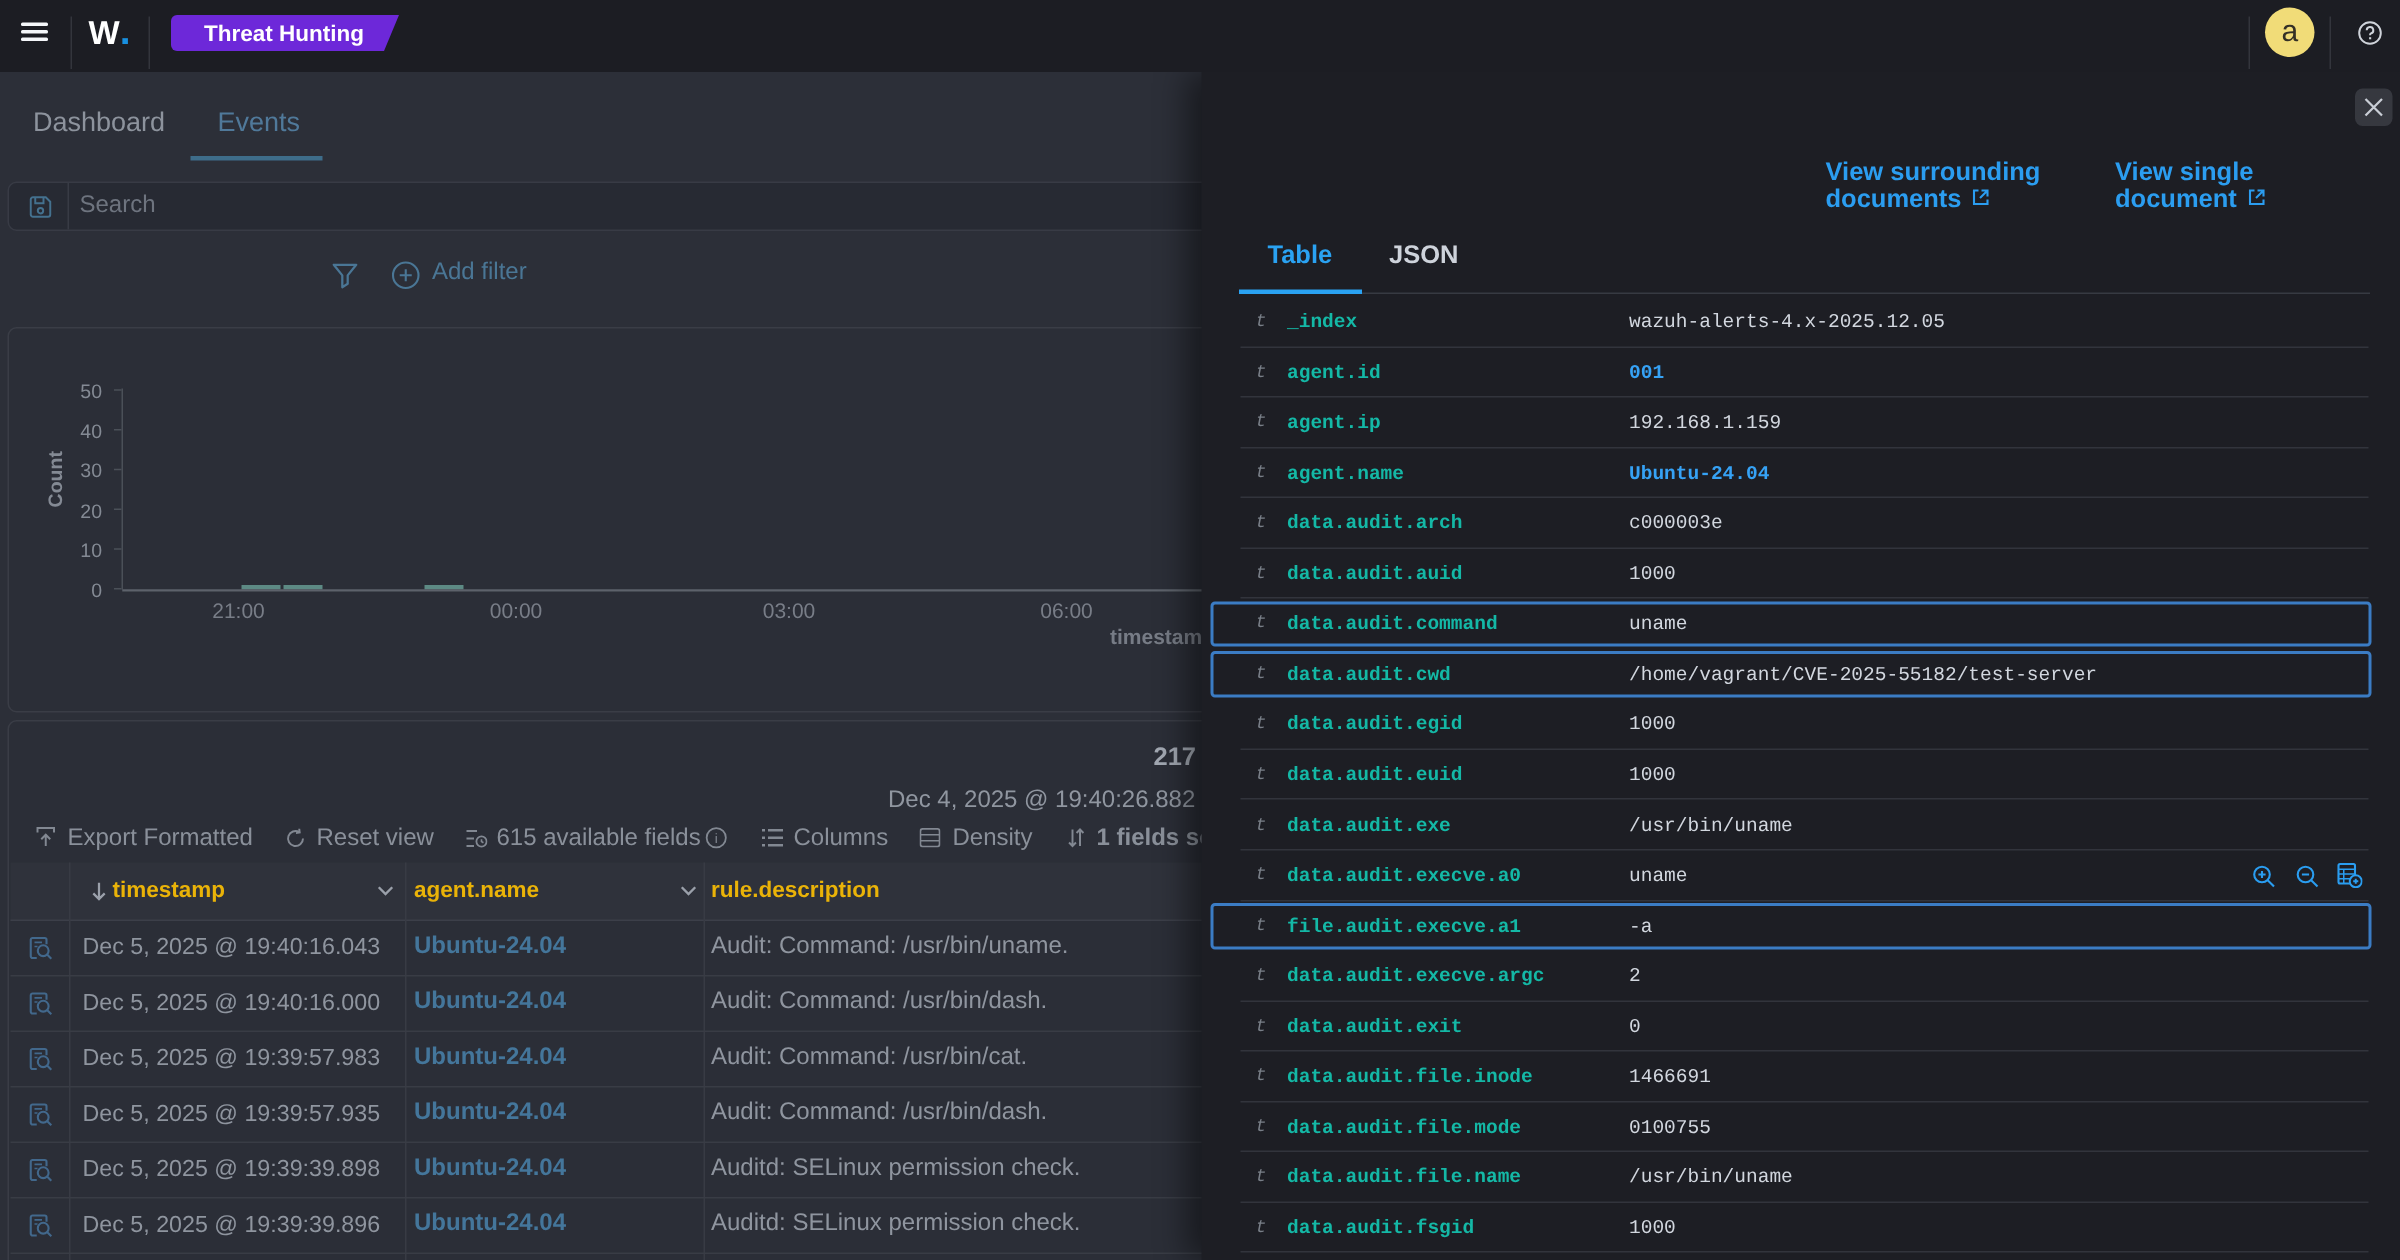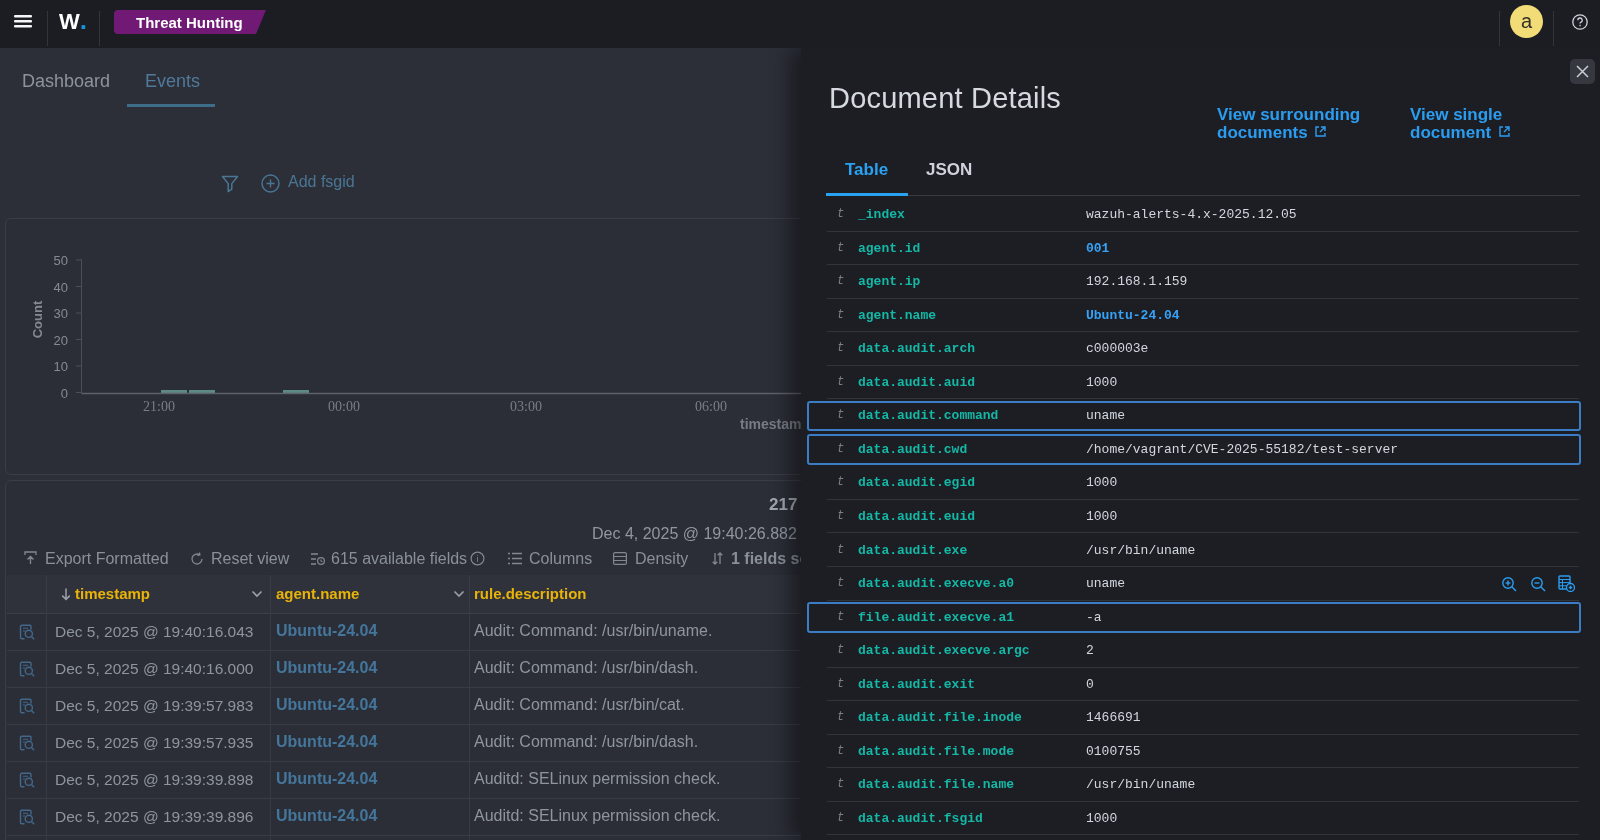--- a/index.html
+++ b/index.html
@@ -5,21 +5,21 @@
 * { margin:0; padding:0; box-sizing:border-box; }
 html,body { width:1600px; height:840px; overflow:hidden; background:#2c2f38; font-family:"Liberation Sans",sans-serif; }
 .abs { position:absolute; }
 #stage { position:relative; width:1600px; height:840px; }
 
 
 #hdr { position:absolute; left:0; top:0; width:1600px; height:48px; background:#1c1d23; z-index:30; }
 .hdiv { position:absolute; top:11px; width:1px; height:35px; background:#33353c; }
 #wlogo { position:absolute; left:59px; top:9px; color:#fff; font-size:22px; font-weight:700; }
 #wlogo .dot { color:#1890e0; font-size:26px; line-height:10px; }
-#crumb { position:absolute; left:114px; top:10px; width:152px; height:24px; background:#701a75; border-radius:4px 0 0 4px;
+#crumb { position:absolute; left:114px; top:10px; width:152px; height:24px; background:#6d28d9; border-radius:4px 0 0 4px;
   clip-path:polygon(0 0, 152px 0, 142px 24px, 0 24px);padding-left:40px; }
 #crumb span { position:absolute; left:22px; top:4px; color:#fff; font-size:15px; font-weight:700; }
 #avatar { position:absolute; left:1510px; top:5px; width:33px; height:33px; border-radius:50%; background:#f1dc78;
   color:#343026; font-size:20px; text-align:center; line-height:32px; }
 
 
 #left { position:absolute; left:0; top:48px; width:1304px; height:792px; background:#2c2f38; }
 .panel { position:absolute; background:#2b2e37; border:1px solid #3a3d46; border-radius:6px; }
 
 #tabDash { position:absolute; left:22px; top:23px; font-size:18px; color:#8d939d; }
@@ -31,21 +31,21 @@
 #searchbar .seg { position:absolute; left:0; top:0; width:40px; height:31px; border-right:1px solid #383b45; }
 #searchbar .ph { position:absolute; left:47px; top:6px; font-size:16px; color:#6e747f; }
 
 #fpill { position:absolute; left:5px; top:116px; width:200px; height:36px; border:1px solid #434653; border-radius:6px; }
 #fpill span { position:absolute; left:9px; top:10px; font-size:13px; font-weight:700; color:#a3a9b3; white-space:nowrap; }
 #addfilter { position:absolute; left:288px; top:125px; font-size:16px; color:#4a7695; }
 
 
 #chart { left:5px; top:170px; width:1590px; height:257px; }
 .ylab { position:absolute; font-size:13px; color:#848a94; width:40px; text-align:right; }
-.xlab { position:absolute; font-size:14px; color:#787d87; width:60px; text-align:center;font-family:Liberation Serif, serif; }
+.xlab { position:absolute; font-size:14px; color:#787d87; width:60px; text-align:center; }
 
 
 #tblpanel { left:5px; top:432px; width:1590px; height:402px; }
 #hits { position:absolute; left:763px; top:14px; font-size:17px; font-weight:700; color:#a2a8b2; white-space:nowrap; }
 #daterange { position:absolute; left:586px; top:44px; font-size:16px; color:#9096a0; white-space:nowrap; }
 .tbi { position:absolute; top:69px; font-size:16px; color:#8a909a; white-space:nowrap; }
 #thead { position:absolute; left:1px; top:94px; width:1588px; height:39px; background:#2f323b; border-bottom:1px solid #3c3f49; }
 .th { position:absolute; top:10px; font-size:15px; font-weight:700; color:#eab308;text-align:right; }
 .colline { position:absolute; top:94px; width:1px; height:306px; background:#383b44; }
 .row { position:absolute; left:1px; width:1588px; height:37px; border-bottom:1px solid #393c45; }
@@ -74,29 +74,38 @@
 </style>
 </head>
 <body>
 <div id="stage">
 
   <div id="left">
     <div id="tabDash">Dashboard</div>
     <div id="tabEvents">Events</div>
     <div id="tabEventsLine"></div>
 
+    <div id="searchbar">
+      <div class="seg"></div>
+      <svg class="abs" style="left:13px;top:8px;" width="16" height="16" viewBox="0 0 16 16">
+          <path d="M1.5 3 A1.5 1.5 0 0 1 3 1.5 L11.5 1.5 L14.5 4.5 L14.5 13 A1.5 1.5 0 0 1 13 14.5 L3 14.5 A1.5 1.5 0 0 1 1.5 13 Z" stroke="#44718f" stroke-width="1.3" fill="none"></path>
+          <path d="M4.5 1.8 L4.5 5.5 L10 5.5 L10 1.8" stroke="#44718f" stroke-width="1.3" fill="none"></path>
+          <circle cx="8" cy="10.5" r="1.8" stroke="#44718f" stroke-width="1.3" fill="none"></circle>
+        </svg>
+      <div class="ph">Search</div>
+    </div>
 
     <svg class="abs" style="left:221px;top:127px;" width="18" height="18" viewBox="0 0 18 18">
         <path d="M1.5 1.5 L16.5 1.5 L10.8 8.6 L10.8 14.2 L7.2 16.5 L7.2 8.6 Z" stroke="#4a7695" stroke-width="1.5" fill="none" stroke-linejoin="round"></path>
       </svg>
     <svg class="abs" style="left:261px;top:126px;" width="19" height="19" viewBox="0 0 19 19">
         <circle cx="9.5" cy="9.5" r="8.5" stroke="#4a7695" stroke-width="1.4" fill="none"></circle>
         <path d="M9.5 5.5 L9.5 13.5 M5.5 9.5 L13.5 9.5" stroke="#4a7695" stroke-width="1.4"></path>
       </svg>
-    <div id="addfilter">Add fsgid</div>
+    <div id="addfilter">Add filter</div>
 
     <div class="panel" id="chart">
       <div style="position:absolute;left:9px;top:93px;font-size:13px;font-weight:700;color:#848a94;transform:rotate(-90deg);transform-origin:center;width:44px;text-align:center;">Count</div>
       <div class="ylab" style="left:22px;top:34px;">50</div>
       <div class="ylab" style="left:22px;top:60.5px;">40</div>
       <div class="ylab" style="left:22px;top:87px;">30</div>
       <div class="ylab" style="left:22px;top:113.5px;">20</div>
       <div class="ylab" style="left:22px;top:140px;">10</div>
       <div class="ylab" style="left:22px;top:166.5px;">0</div>
       <svg class="abs" style="left:0;top:0;" width="1588" height="255" viewBox="0 0 1588 255">
@@ -235,21 +244,20 @@
             <line x1="12.4" y1="12.4" x2="15.2" y2="15.2" stroke="#42688c" stroke-width="1.4"></line>
           </svg>
     <div class="ts">Dec 5, 2025 @ 19:39:39.896</div>
           <div class="ag">Ubuntu-24.04</div>
           <div class="rd">Auditd: SELinux permission check.</div>
         </div>
       </div>
   </div>
 
   <div id="fly">
-    <div id="ftitle">Document Details</div>
     <div class="flink" style="left:416px;">View surrounding<br>documents <svg width="13" height="13" viewBox="0 0 13 13" style="margin-left:2px;">
           <path d="M5 2 L2 2 L2 11 L11 11 L11 8" stroke="#2b9df0" stroke-width="1.4" fill="none"></path>
           <path d="M7 2 L11 2 L11 6 M11 2 L6 7" stroke="#2b9df0" stroke-width="1.4" fill="none"></path>
         </svg></div>
     <div class="flink" style="left:609px;">View single<br>document <svg width="13" height="13" viewBox="0 0 13 13" style="margin-left:2px;">
           <path d="M5 2 L2 2 L2 11 L11 11 L11 8" stroke="#2b9df0" stroke-width="1.4" fill="none"></path>
           <path d="M7 2 L11 2 L11 6 M11 2 L6 7" stroke="#2b9df0" stroke-width="1.4" fill="none"></path>
         </svg></div>
     <div id="fclose">
         <svg style="position:absolute;left:5px;top:5px;" width="15" height="15" viewBox="0 0 15 15">

